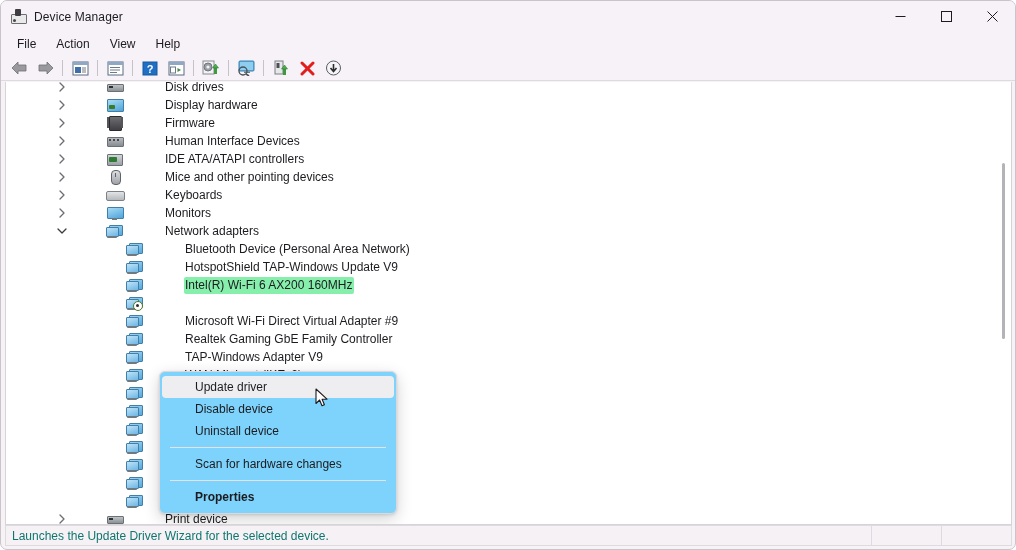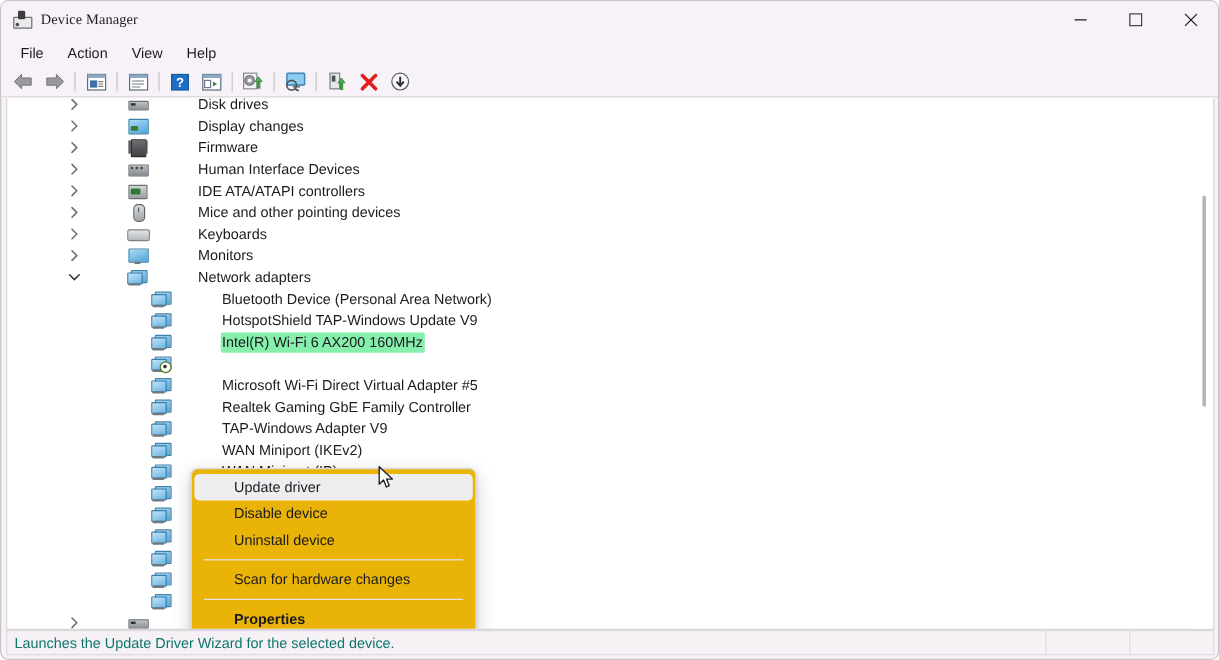--- a/index.html
+++ b/index.html
@@ -46,21 +46,20 @@
     border-radius: 1px;
   }
   .title-icon .ic-dot {
     position: absolute; left: 3px; bottom: 3px;
     width: 3px; height: 3px;
     background: #4a4a50; border-radius: 50%;
   }
   .title-text {
     font-size: 12px; color: #1c1b1f;
     letter-spacing: .1px;
-    font-family: Liberation Serif, serif;
   }
   .wincontrols {
     position: absolute; right: 0; top: 0;
     height: 31px; display: flex;
   }
   .wc {
     width: 46px; height: 31px;
     display: flex; align-items: center; justify-content: center;
     color: #1c1b1f;
   }
@@ -251,23 +250,23 @@
     border: 1px solid #3f7fa8; border-radius: 1px;
   }
   .ico-mon .st {
     position: absolute; left: 6px; bottom: 1px;
     width: 5px; height: 2px; background: #6f7a80;
   }
 
   
   .ctxmenu {
     position: absolute;
-    left: 153px; top: 308px;
+    left: 153px; top: 289px;
     width: 238px;
-    background: #eab308;
+    background: #7dd3fc;
     border: 1px solid #dcd9de;
     border-radius: 6px;
     box-shadow: 0 5px 16px rgba(0,0,0,.18), 0 1px 3px rgba(0,0,0,.12);
     padding: 4px 0 5px 0;
     box-sizing: border-box;
   }
   .ctx-item {
     height: 22px;
     display: flex; align-items: center;
     font-size: 12px; color: #1c1b1f;
@@ -470,21 +469,21 @@
           <span style="display:inline-block;width:12px;flex:0 0 auto"></span>
           <span class="twisty">
             <svg width="8" height="10" viewBox="0 0 8 10">
               <path d="M2 1 L6 5 L2 9" fill="none" stroke="#6d6d72" stroke-width="1.3" stroke-linecap="round" stroke-linejoin="round"></path>
             </svg>
           </span>
           <span class="node-icon ico-disp">
             <span class="scr"></span>
             <span class="chip"></span>
           </span>
-          <span class="row-label">Display changes</span>
+          <span class="row-label">Display hardware</span>
         </div>
         <div class="row">
           <span style="display:inline-block;width:12px;flex:0 0 auto"></span>
           <span class="twisty">
             <svg width="8" height="10" viewBox="0 0 8 10">
               <path d="M2 1 L6 5 L2 9" fill="none" stroke="#6d6d72" stroke-width="1.3" stroke-linecap="round" stroke-linejoin="round"></path>
             </svg>
           </span>
           <span class="node-icon ico-fw">
             <span class="l"></span>
@@ -613,21 +612,21 @@
           </span>
         </div>
         <div class="row">
           <span style="display:inline-block;width:32px;flex:0 0 auto"></span>
           <span class="twisty"></span>
           <span class="node-icon ico-net">
             <span class="scr"></span>
             <span class="scr2"></span>
             <span class="base"></span>
           </span>
-          <span class="row-label">Microsoft Wi-Fi Direct Virtual Adapter #5</span>
+          <span class="row-label">Microsoft Wi-Fi Direct Virtual Adapter #9</span>
         </div>
         <div class="row">
           <span style="display:inline-block;width:32px;flex:0 0 auto"></span>
           <span class="twisty"></span>
           <span class="node-icon ico-net">
             <span class="scr"></span>
             <span class="scr2"></span>
             <span class="base"></span>
           </span>
           <span class="row-label">Realtek Gaming GbE Family Controller</span>

